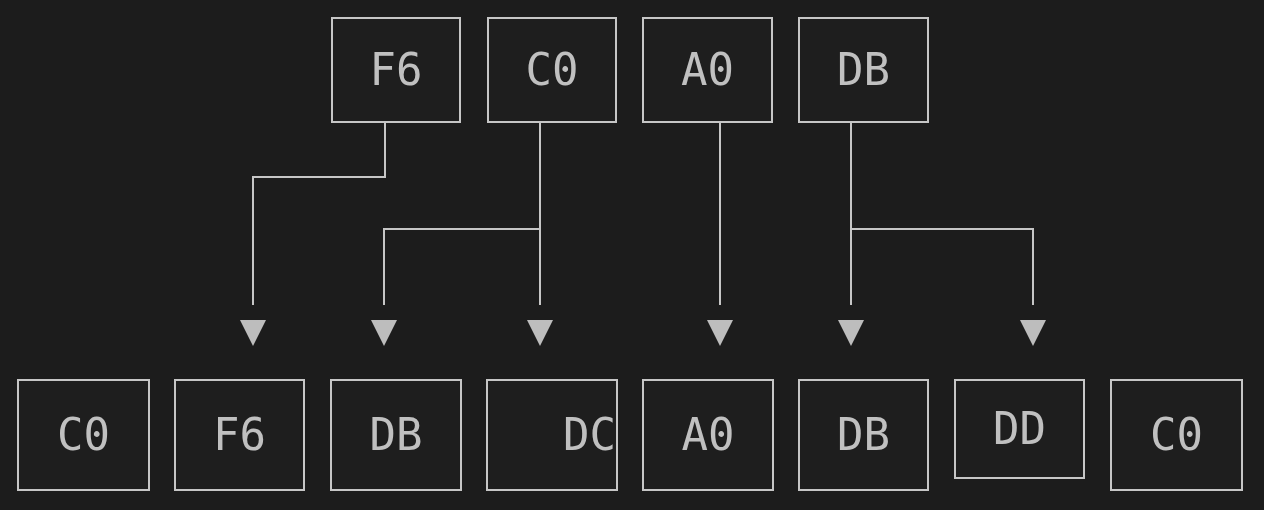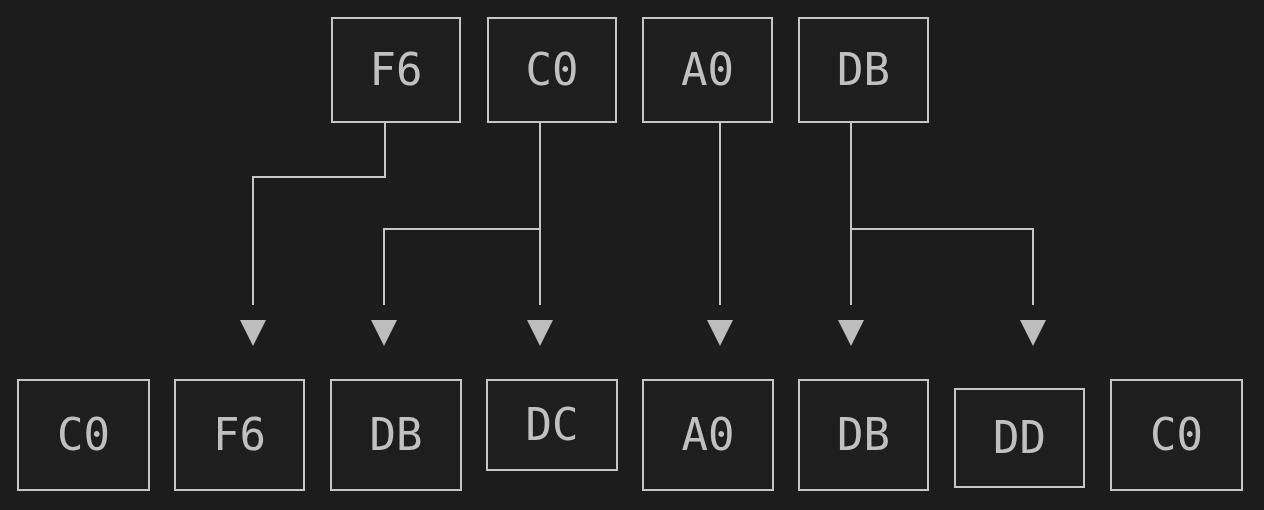--- a/index.html
+++ b/index.html
@@ -90,29 +90,29 @@
 
   <div class="node" style="left:17px;top:379px;width:133px;height:112px;">
     <span>C0</span>
   </div>
   <div class="node" style="left:174px;top:379px;width:131px;height:112px;">
     <span>F6</span>
   </div>
   <div class="node" style="left:330px;top:379px;width:132px;height:112px;">
     <span>DB</span>
   </div>
-  <div class="node" style="left:486px;top:379px;width:132px;height:92px;">
+  <div class="node" style="left:486px;top:379px;width:132px;height:112px;justify-content:flex-end;">
     <span>DC</span>
   </div>
   <div class="node" style="left:642px;top:379px;width:132px;height:112px;">
     <span>A0</span>
   </div>
   <div class="node" style="left:798px;top:379px;width:131px;height:112px;">
     <span>DB</span>
   </div>
-  <div class="node" style="left:954px;top:388px;width:131px;height:100px;">
+  <div class="node" style="left:954px;top:379px;width:131px;height:100px;">
     <span>DD</span>
   </div>
   <div class="node" style="left:1110px;top:379px;width:133px;height:112px;">
     <span>C0</span>
   </div>
 
 </div>
 
 </body></html>

